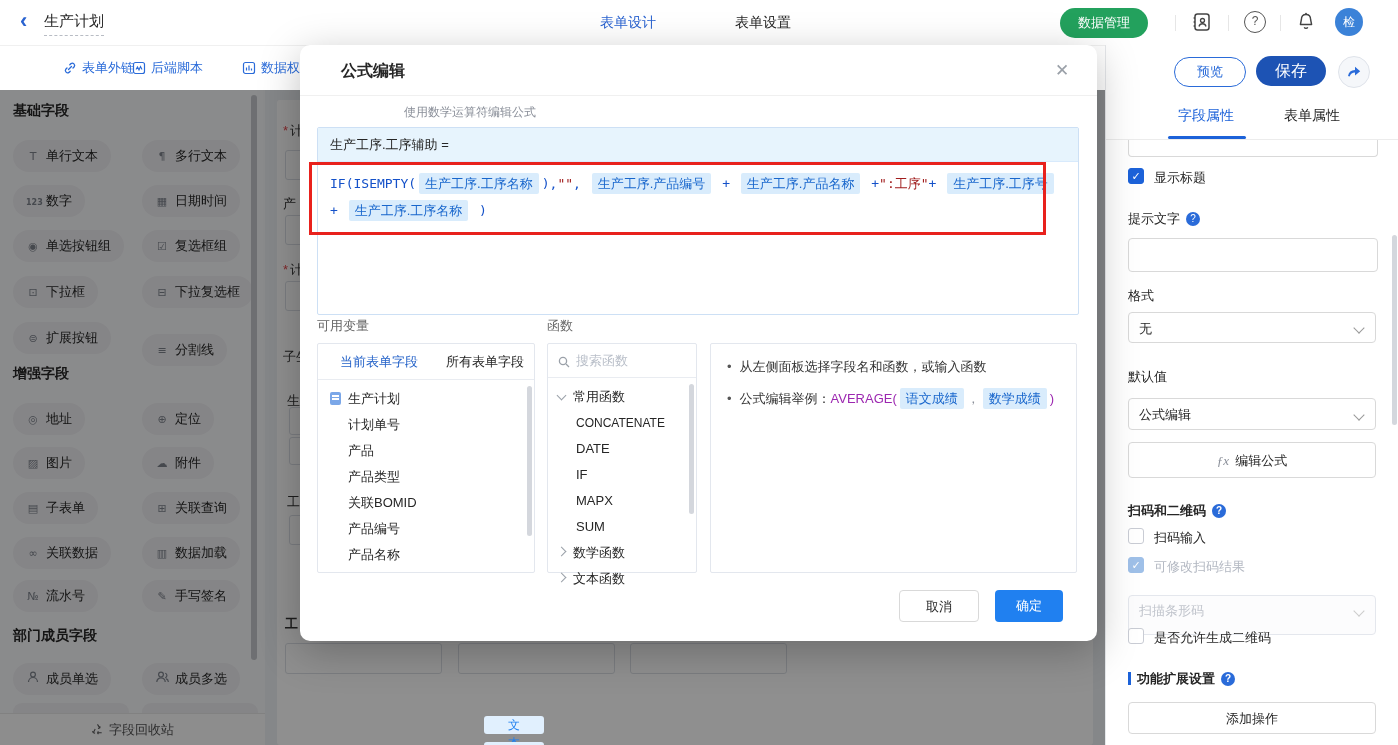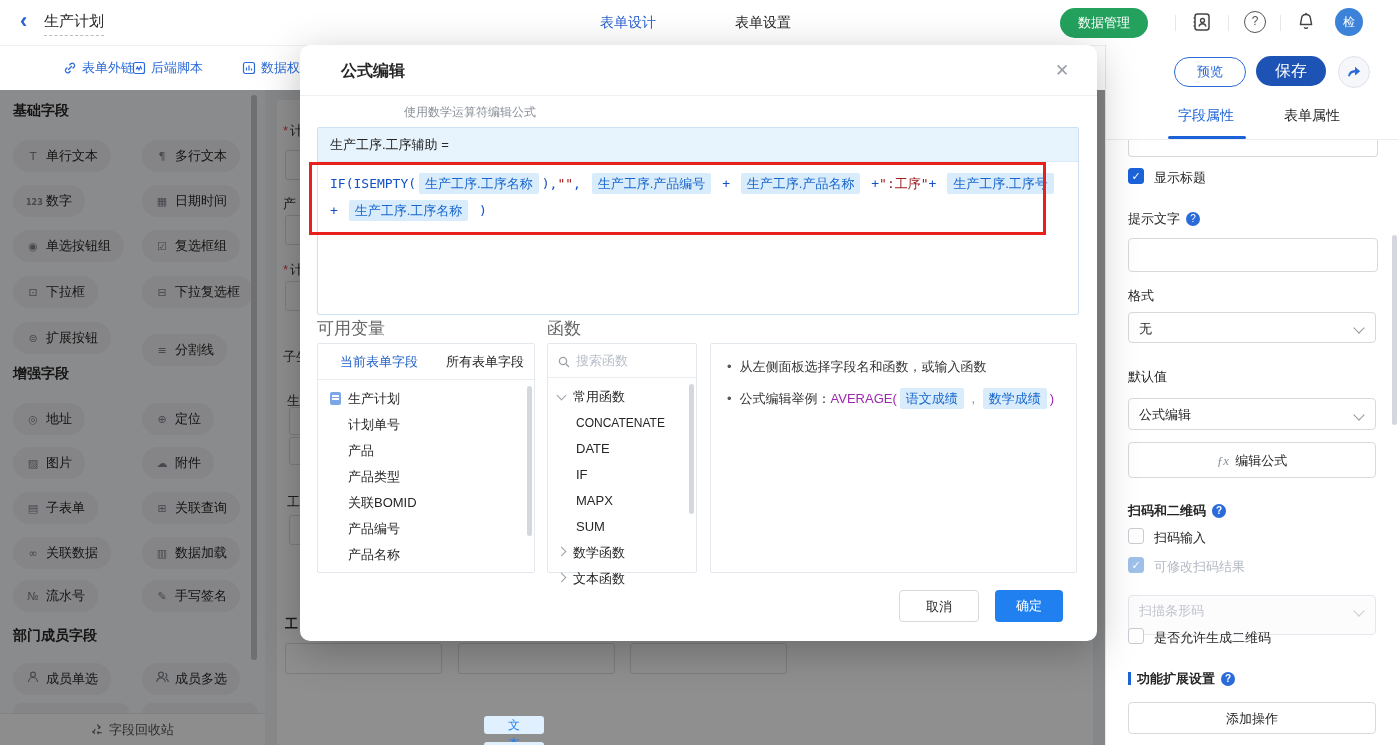--- a/index.html
+++ b/index.html
@@ -66,21 +66,21 @@
   .modal{position:absolute;left:300px;top:45px;width:797px;height:596px;background:#fff;border-radius:10px;box-shadow:0 10px 40px rgba(0,0,0,.25);z-index:20;}
   .m-title{position:absolute;left:41px;top:16px;font-size:16px;font-weight:bold;color:#262626;}
   .m-sub{position:absolute;left:104px;top:21px;font-size:12px;color:#8a8f99;margin-top:38px;}
   .m-close{position:absolute;left:755px;top:15px;font-size:17px;color:#9aa0a8;cursor:pointer;}
   .m-hline{position:absolute;left:0;top:50px;width:797px;height:1px;background:#f0f0f0;}
   .fml-box{position:absolute;left:17px;top:82px;width:762px;height:188px;border:1px solid #cde0f5;border-radius:2px;box-sizing:border-box;}
   .fml-head{position:absolute;left:0;top:0;width:100%;height:34px;line-height:34px;background:#e7f4fd;border-bottom:1px solid #d8eafc;padding-left:12px;box-sizing:border-box;color:#262626;}
   .fml-code{position:absolute;left:0;top:34px;width:100%;height:152px;padding:8px 12px;box-sizing:border-box;font-family:"DejaVu Sans Mono","Liberation Mono",monospace;font-size:13px;line-height:27px;color:#1451c9;}
   .tok{display:inline-block;background:#d9ecfc;color:#1866cc;border-radius:2px;padding:0 6px;margin:0 3px;font-family:"Liberation Sans",sans-serif;line-height:21px;}
   .str{color:#a11d1d;}
-  .panel-label{position:absolute;font-size:17px;color:#666;}
+  .panel-label{position:absolute;font-size:13px;color:#666;}
   .lpanel{position:absolute;border:1px solid #e3e7ee;border-radius:2px;background:#fff;box-sizing:border-box;}
   .v-tabs{position:absolute;left:0;top:0;width:100%;height:36px;border-bottom:1px solid #e9ecf1;box-sizing:border-box;}
   .v-tab{position:absolute;top:0;height:36px;line-height:36px;font-size:13px;cursor:pointer;}
   .v-tab.active{color:#2563c9;}
   .tree-row{position:absolute;height:26px;line-height:26px;font-size:13px;color:#262626;cursor:pointer;white-space:nowrap;}
   .badge{position:absolute;background:#e1f0fe;color:#2080f0;font-size:12px;line-height:18px;padding:0 24px;border-radius:3px;height:18px;}
   .docicon{display:inline-block;width:11px;height:13px;background:#7ba7e8;border-radius:2px;margin-right:7px;vertical-align:-2px;position:relative;}
   .docicon:after{content:"";position:absolute;left:2px;top:3px;width:7px;height:1.5px;background:#fff;box-shadow:0 3px 0 #fff;}
   .searchrow{position:absolute;left:0;top:0;width:100%;height:34px;border-bottom:1px solid #e9ecf1;box-sizing:border-box;line-height:34px;}
   .searchrow svg{vertical-align:-3px;margin:0 6px 0 10px;}

